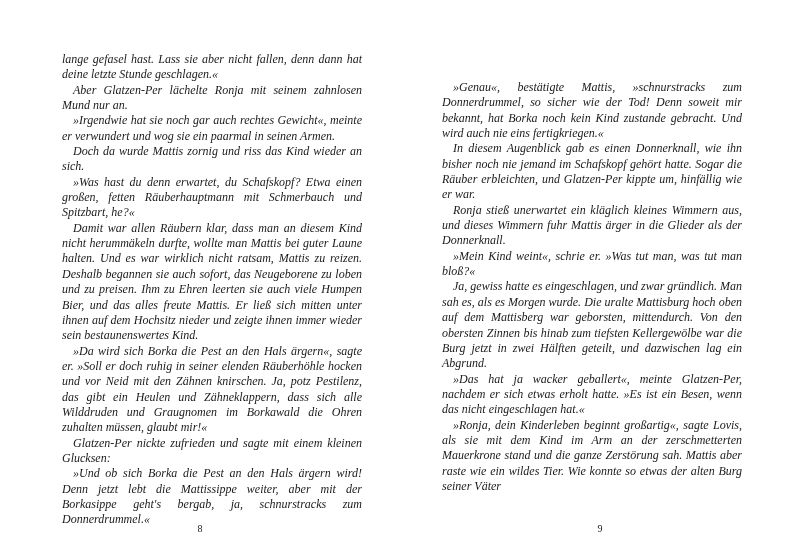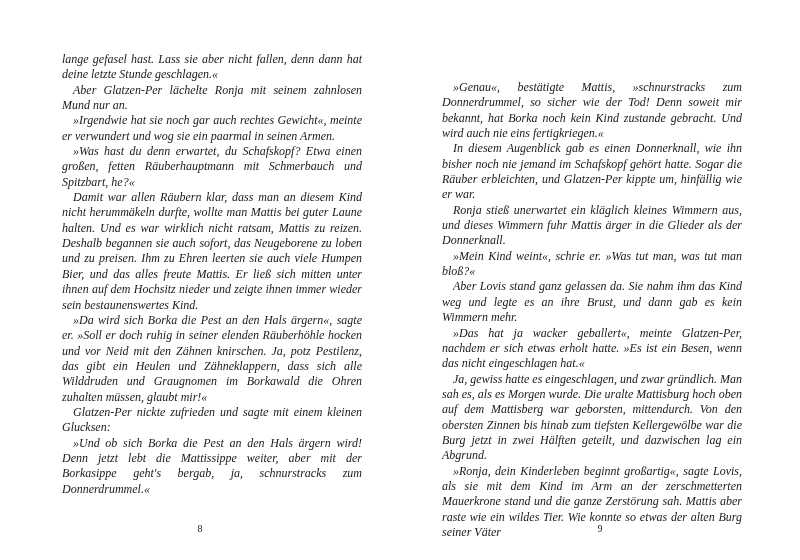--- a/index.html
+++ b/index.html
@@ -67,36 +67,36 @@
 </head>
 <body>
 
 <div class="spread">
 
   <div class="page page-left">
     <div class="text-col">
       <p>lange gefasel hast. Lass sie aber nicht fallen, denn dann hat deine letzte Stunde geschlagen.«</p>
       <p class="ind">Aber Glatzen-Per lächelte Ronja mit seinem zahnlosen Mund nur an.</p>
       <p class="ind">»Irgendwie hat sie noch gar auch rechtes Gewicht«, meinte er verwundert und wog sie ein paarmal in seinen Armen.</p>
+      <p class="ind">Doch da wurde Mattis zornig und riss das Kind wieder an sich.</p>
       <p class="ind">»Was hast du denn erwartet, du Schafskopf? Etwa einen großen, fetten Räuberhauptmann mit Schmerbauch und Spitzbart, he?«</p>
       <p class="ind">Damit war allen Räubern klar, dass man an diesem Kind nicht herummäkeln durfte, wollte man Mattis bei guter Laune halten. Und es war wirklich nicht ratsam, Mattis zu reizen. Deshalb begannen sie auch sofort, das Neugeborene zu loben und zu preisen. Ihm zu Ehren leerten sie auch viele Humpen Bier, und das alles freute Mattis. Er ließ sich mitten unter ihnen auf dem Hochsitz nieder und zeigte ihnen immer wieder sein bestaunenswertes Kind.</p>
       <p class="ind">»Da wird sich Borka die Pest an den Hals ärgern«, sagte er. »Soll er doch ruhig in seiner elenden Räuberhöhle hocken und vor Neid mit den Zähnen knirschen. Ja, potz Pestilenz, das gibt ein Heulen und Zähneklappern, dass sich alle Wilddruden und Graugnomen im Borkawald die Ohren zuhalten müssen, glaubt mir!«</p>
       <p class="ind">Glatzen-Per nickte zufrieden und sagte mit einem kleinen Glucksen:</p>
       <p class="ind">»Und ob sich Borka die Pest an den Hals ärgern wird! Denn jetzt lebt die Mattissippe weiter, aber mit der Borkasippe geht's bergab, ja, schnurstracks zum Donnerdrummel.«</p>
     </div>
     <div class="folio">8</div>
   </div>
 
   <div class="page page-right">
     <div class="text-col">
       <p class="ind">»Genau«, bestätigte Mattis, »schnurstracks zum Donnerdrummel, so sicher wie der Tod! Denn soweit mir bekannt, hat Borka noch kein Kind zustande gebracht. Und wird auch nie eins fertigkriegen.«</p>
       <p class="ind">In diesem Augenblick gab es einen Donnerknall, wie ihn bisher noch nie jemand im Schafskopf gehört hatte. Sogar die Räuber erbleichten, und Glatzen-Per kippte um, hinfällig wie er war.</p>
       <p class="ind">Ronja stieß unerwartet ein kläglich kleines Wimmern aus, und dieses Wimmern fuhr Mattis ärger in die Glieder als der Donnerknall.</p>
       <p class="ind">»Mein Kind weint«, schrie er. »Was tut man, was tut man bloß?«</p>
-      <p class="ind">Aber Lovis stand ganz gelassen da. Sie nahm ihm das Kind weg und legte es an ihre Brust, und dann gab es kein Wimmern mehr.</p>
+      <p class="ind">Ja, gewiss hatte es eingeschlagen, und zwar gründlich. Man sah es, als es Morgen wurde. Die uralte Mattisburg hoch oben auf dem Mattisberg war geborsten, mittendurch. Von den obersten Zinnen bis hinab zum tiefsten Kellergewölbe war die Burg jetzt in zwei Hälften geteilt, und dazwischen lag ein Abgrund.</p>
       <p class="ind">»Das hat ja wacker geballert«, meinte Glatzen-Per, nachdem er sich etwas erholt hatte. »Es ist ein Besen, wenn das nicht eingeschlagen hat.«</p>
-      <p class="ind">Ja, gewiss hatte es eingeschlagen, und zwar gründlich. Man sah es, als es Morgen wurde. Die uralte Mattisburg hoch oben auf dem Mattisberg war geborsten, mittendurch. Von den obersten Zinnen bis hinab zum tiefsten Kellergewölbe war die Burg jetzt in zwei Hälften geteilt, und dazwischen lag ein Abgrund.</p>
       <p class="ind">»Ronja, dein Kinderleben beginnt großartig«, sagte Lovis, als sie mit dem Kind im Arm an der zerschmetterten Mauerkrone stand und die ganze Zerstörung sah. Mattis aber raste wie ein wildes Tier. Wie konnte so etwas der alten Burg seiner Väter</p>
     </div>
     <div class="folio">9</div>
   </div>
 
 </div>
 
 </body></html>

